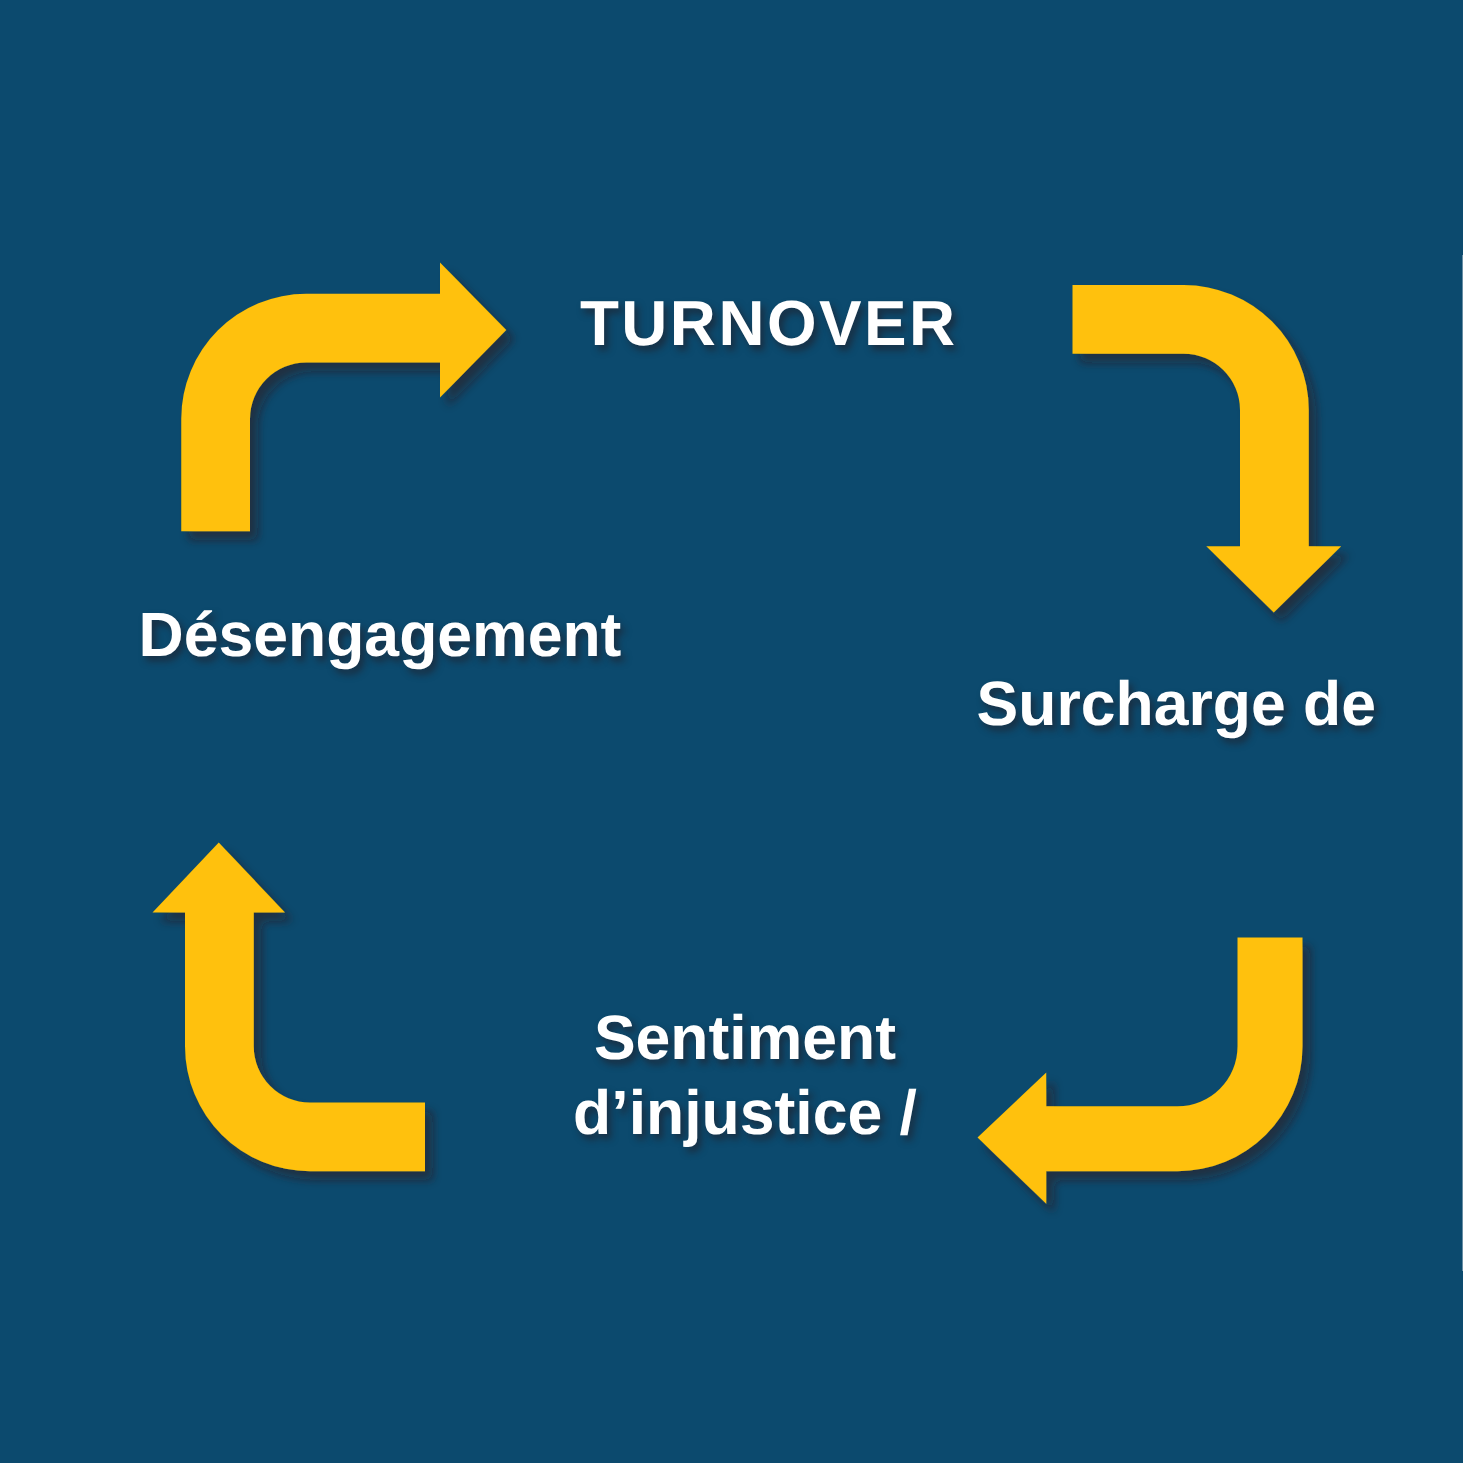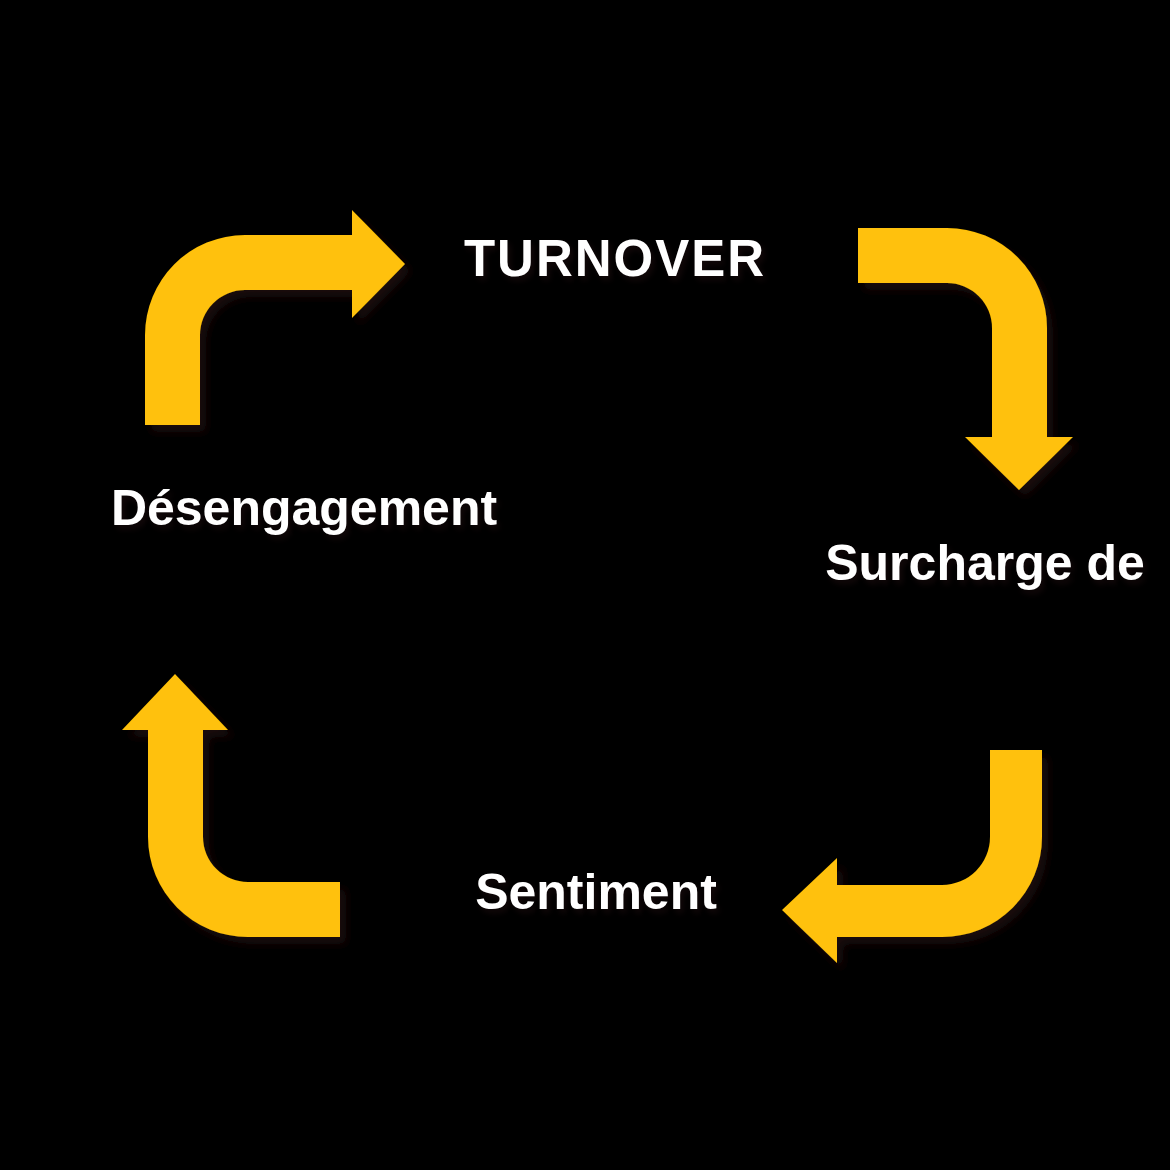--- a/index.html
+++ b/index.html
@@ -3,21 +3,21 @@
 <meta charset="utf-8">
 <style>
   html, body {
     margin: 0;
     padding: 0;
   }
   .canvas {
     position: relative;
     width: 1170px;
     height: 1170px;
-    background: #000000;
+    background: #0c4a6e;
     overflow: hidden;
     font-family: "Liberation Sans", sans-serif;
   }
   .arrows-layer {
     position: absolute;
     left: 0;
     top: 0;
   }
   .node {
     position: absolute;
@@ -36,32 +36,31 @@
     top: 230px;
     font-size: 51px;
     line-height: 58px;
     letter-spacing: 2px;
   }
   .node-surcharge {
     left: 941px;
     top: 533px;
     font-size: 50px;
     line-height: 61px;
-    margin-left: 44px;
   }
   .node-desengagement {
     left: 258px;
     top: 478px;
     font-size: 50px;
     line-height: 61px;
     margin-left: 46px;
   }
   .node-injustice {
     left: 596px;
-    top: 862px;
+    top: 800px;
     font-size: 50px;
     line-height: 60px;
     text-align: center;
   }
 </style>
 </head>
 <body>
 
 <div class="canvas">
 
@@ -84,19 +83,20 @@
   <div class="node node-turnover">
     <span class="line">TURNOVER</span>
   </div>
 
   <div class="node node-surcharge">
     <span class="line">Surcharge de</span>
   </div>
 
   <div class="node node-injustice">
     <span class="line">Sentiment</span>
+    <span class="line">d’injustice /</span>
   </div>
 
   <div class="node node-desengagement">
     <span class="line">Désengagement</span>
   </div>
 
 </div>
 
 </body></html>

